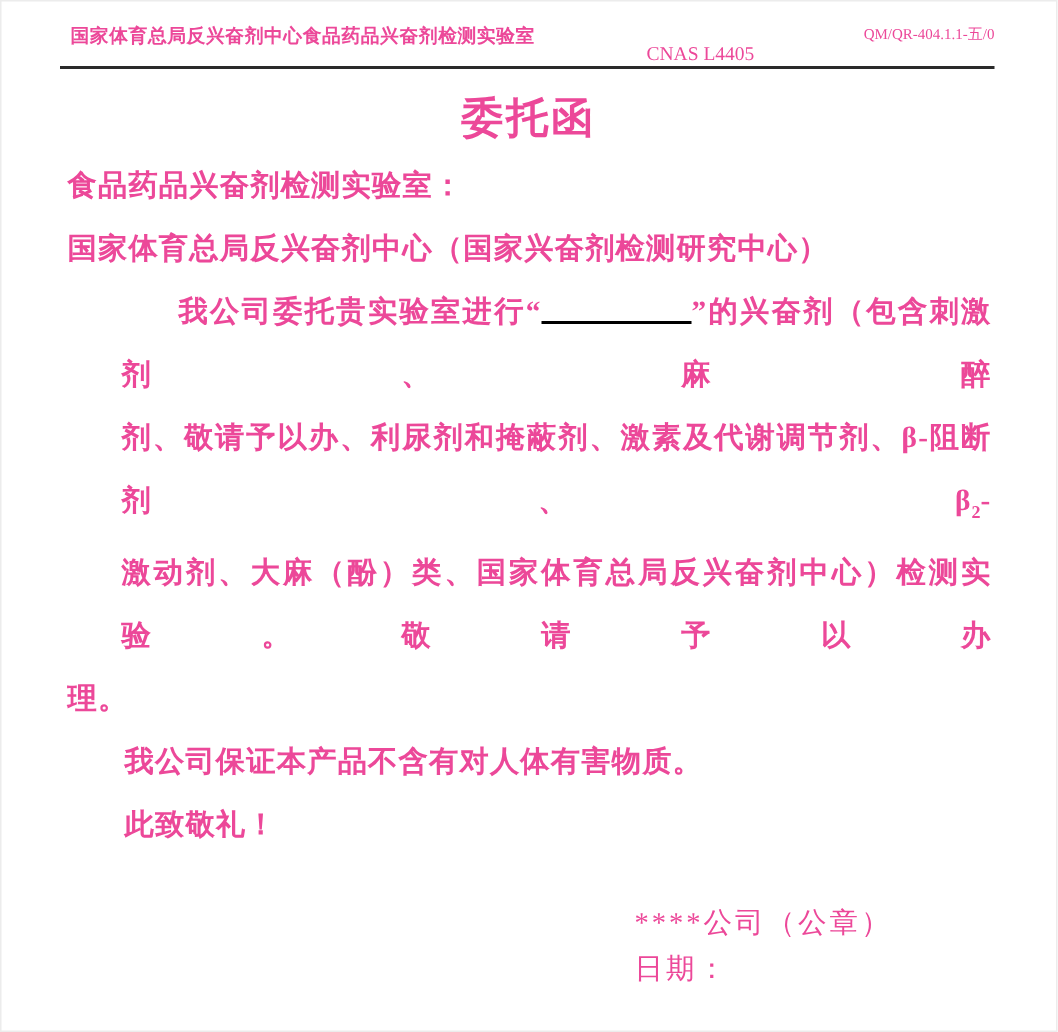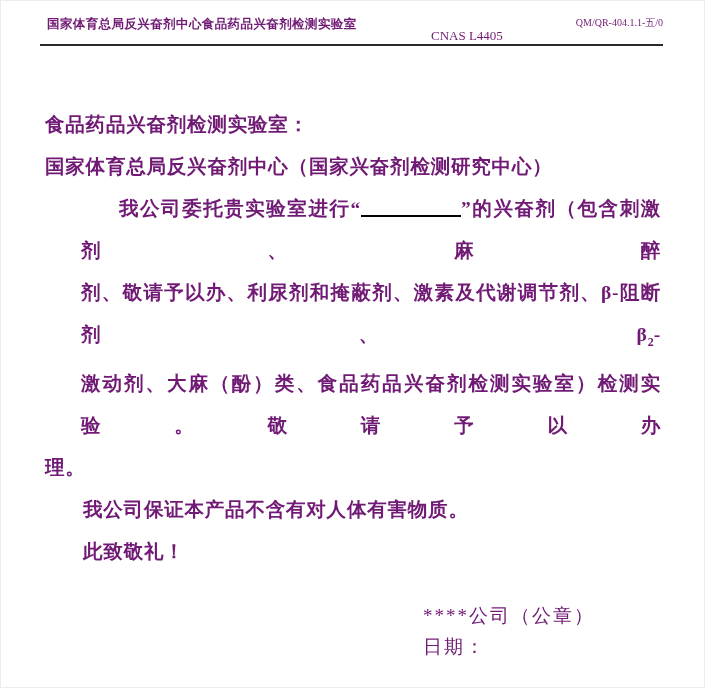--- a/index.html
+++ b/index.html
@@ -5,21 +5,21 @@
   html, body {
     margin: 0;
     padding: 0;
     background: #f4f4f4;
   }
   .page {
     position: relative;
     width: 705px;
     height: 688px;
     background: #ffffff;
-    color: #701a75;
+    color: #ec4899;
     font-family: "Liberation Serif", "DejaVu Serif", serif;
     overflow: hidden;
     box-shadow: 0 0 0 1px #ececec inset;
   }
   
   .header-bar {
     position: absolute;
     top: 14px;
     left: 47px;
     right: 42px;
@@ -130,36 +130,37 @@
 
 <div class="page">
 
   <div class="header-bar">
     <span class="header-lab">国家体育总局反兴奋剂中心食品药品兴奋剂检测实验室</span>
     <span class="header-cnas">CNAS L4405</span>
     <span class="header-code">QM/QR-404.1.1-五/0</span>
   </div>
   <div class="header-rule"></div>
 
+  <div class="doc-title">委托函</div>
 
   <div class="body-block">
 
     <div class="line">食品药品兴奋剂检测实验室：</div>
 
     <div class="line">国家体育总局反兴奋剂中心（国家兴奋剂检测研究中心）</div>
 
     <div class="line justify indent-first">
       <span>我公司委托贵实验室进行“</span><span class="fill-blank"></span><span>”的兴奋剂（包含刺激剂、麻醉</span>
     </div>
 
     <div class="line justify">
       <span>剂、敬请予以办、利尿剂和掩蔽剂、激素及代谢调节剂、β-阻断剂、β</span><span class="subscript">2</span><span>-</span>
     </div>
 
-    <div class="line justify">激动剂、大麻（酚）类、食品药品兴奋剂检测实验室）检测实验。敬请予以办</div>
+    <div class="line justify">激动剂、大麻（酚）类、国家体育总局反兴奋剂中心）检测实验。敬请予以办</div>
 
     <div class="line">理。</div>
 
     <div class="line indent-pad">我公司保证本产品不含有对人体有害物质。</div>
 
     <div class="line indent-pad">此致敬礼！</div>
   </div>
 
   <div class="sig-block">
     <div class="sig-company">****公司（公章）</div>

